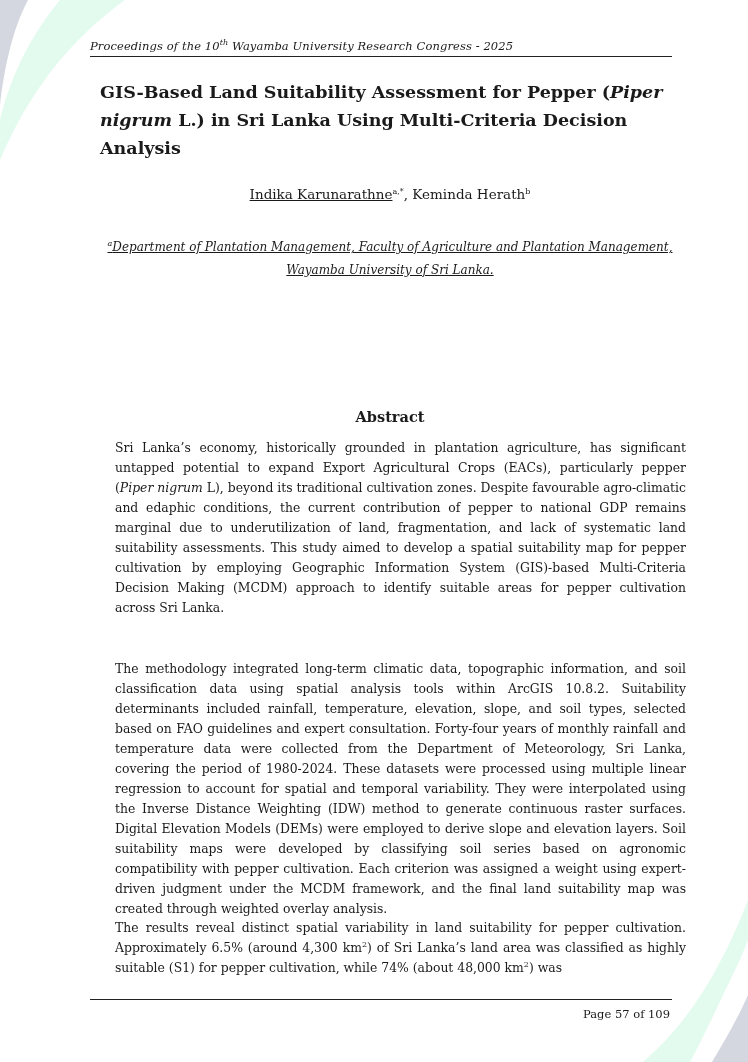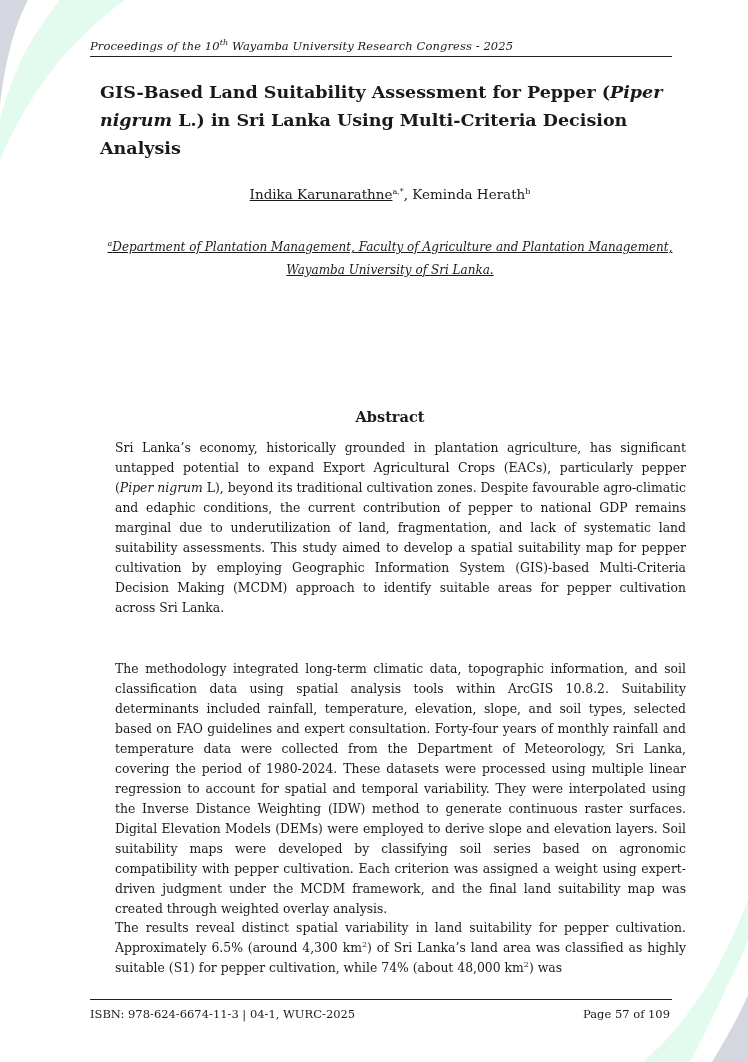--- a/index.html
+++ b/index.html
@@ -109,16 +109,15 @@
 
   <div class="abstract-heading">Abstract</div>
 
   <div class="para p1"><span>Sri Lanka’s economy, historically grounded in plantation agriculture, has significant untapped potential to expand Export Agricultural Crops (EACs), particularly pepper (</span><i>Piper nigrum</i><span> L), beyond its traditional cultivation zones. Despite favourable agro-climatic and edaphic conditions, the current contribution of pepper to national GDP remains marginal due to underutilization of land, fragmentation, and lack of systematic land suitability assessments. This study aimed to develop a spatial suitability map for pepper cultivation by employing Geographic Information System (GIS)-based Multi-Criteria Decision Making (MCDM) approach to identify suitable areas for pepper cultivation across Sri Lanka.</span></div>
 
   <div class="para p2">The methodology integrated long-term climatic data, topographic information, and soil classification data using spatial analysis tools within ArcGIS 10.8.2. Suitability determinants included rainfall, temperature, elevation, slope, and soil types, selected based on FAO guidelines and expert consultation. Forty-four years of monthly rainfall and temperature data were collected from the Department of Meteorology, Sri Lanka, covering the period of 1980-2024. These datasets were processed using multiple linear regression to account for spatial and temporal variability. They were interpolated using the Inverse Distance Weighting (IDW) method to generate continuous raster surfaces. Digital Elevation Models (DEMs) were employed to derive slope and elevation layers. Soil suitability maps were developed by classifying soil series based on agronomic compatibility with pepper cultivation. Each criterion was assigned a weight using expert-driven judgment under the MCDM framework, and the final land suitability map was created through weighted overlay analysis.</div>
 
   <div class="para p3"><span>The results reveal distinct spatial variability in land suitability for pepper cultivation. Approximately 6.5% (around 4,300 km</span><sup>2</sup><span>) of Sri Lanka’s land area was classified as highly suitable (S1) for pepper cultivation, while 74% (about 48,000 km</span><sup>2</sup><span>) was</span></div>
 
   <div class="footer-rule"></div>
-  <div class="footer-left">ISBN: 978-624-6674-11-3 | 04-1, WURC-2025</div>
   <div class="footer-right">Page 57 of 109</div>
 
 </div>
 
 </body></html>

